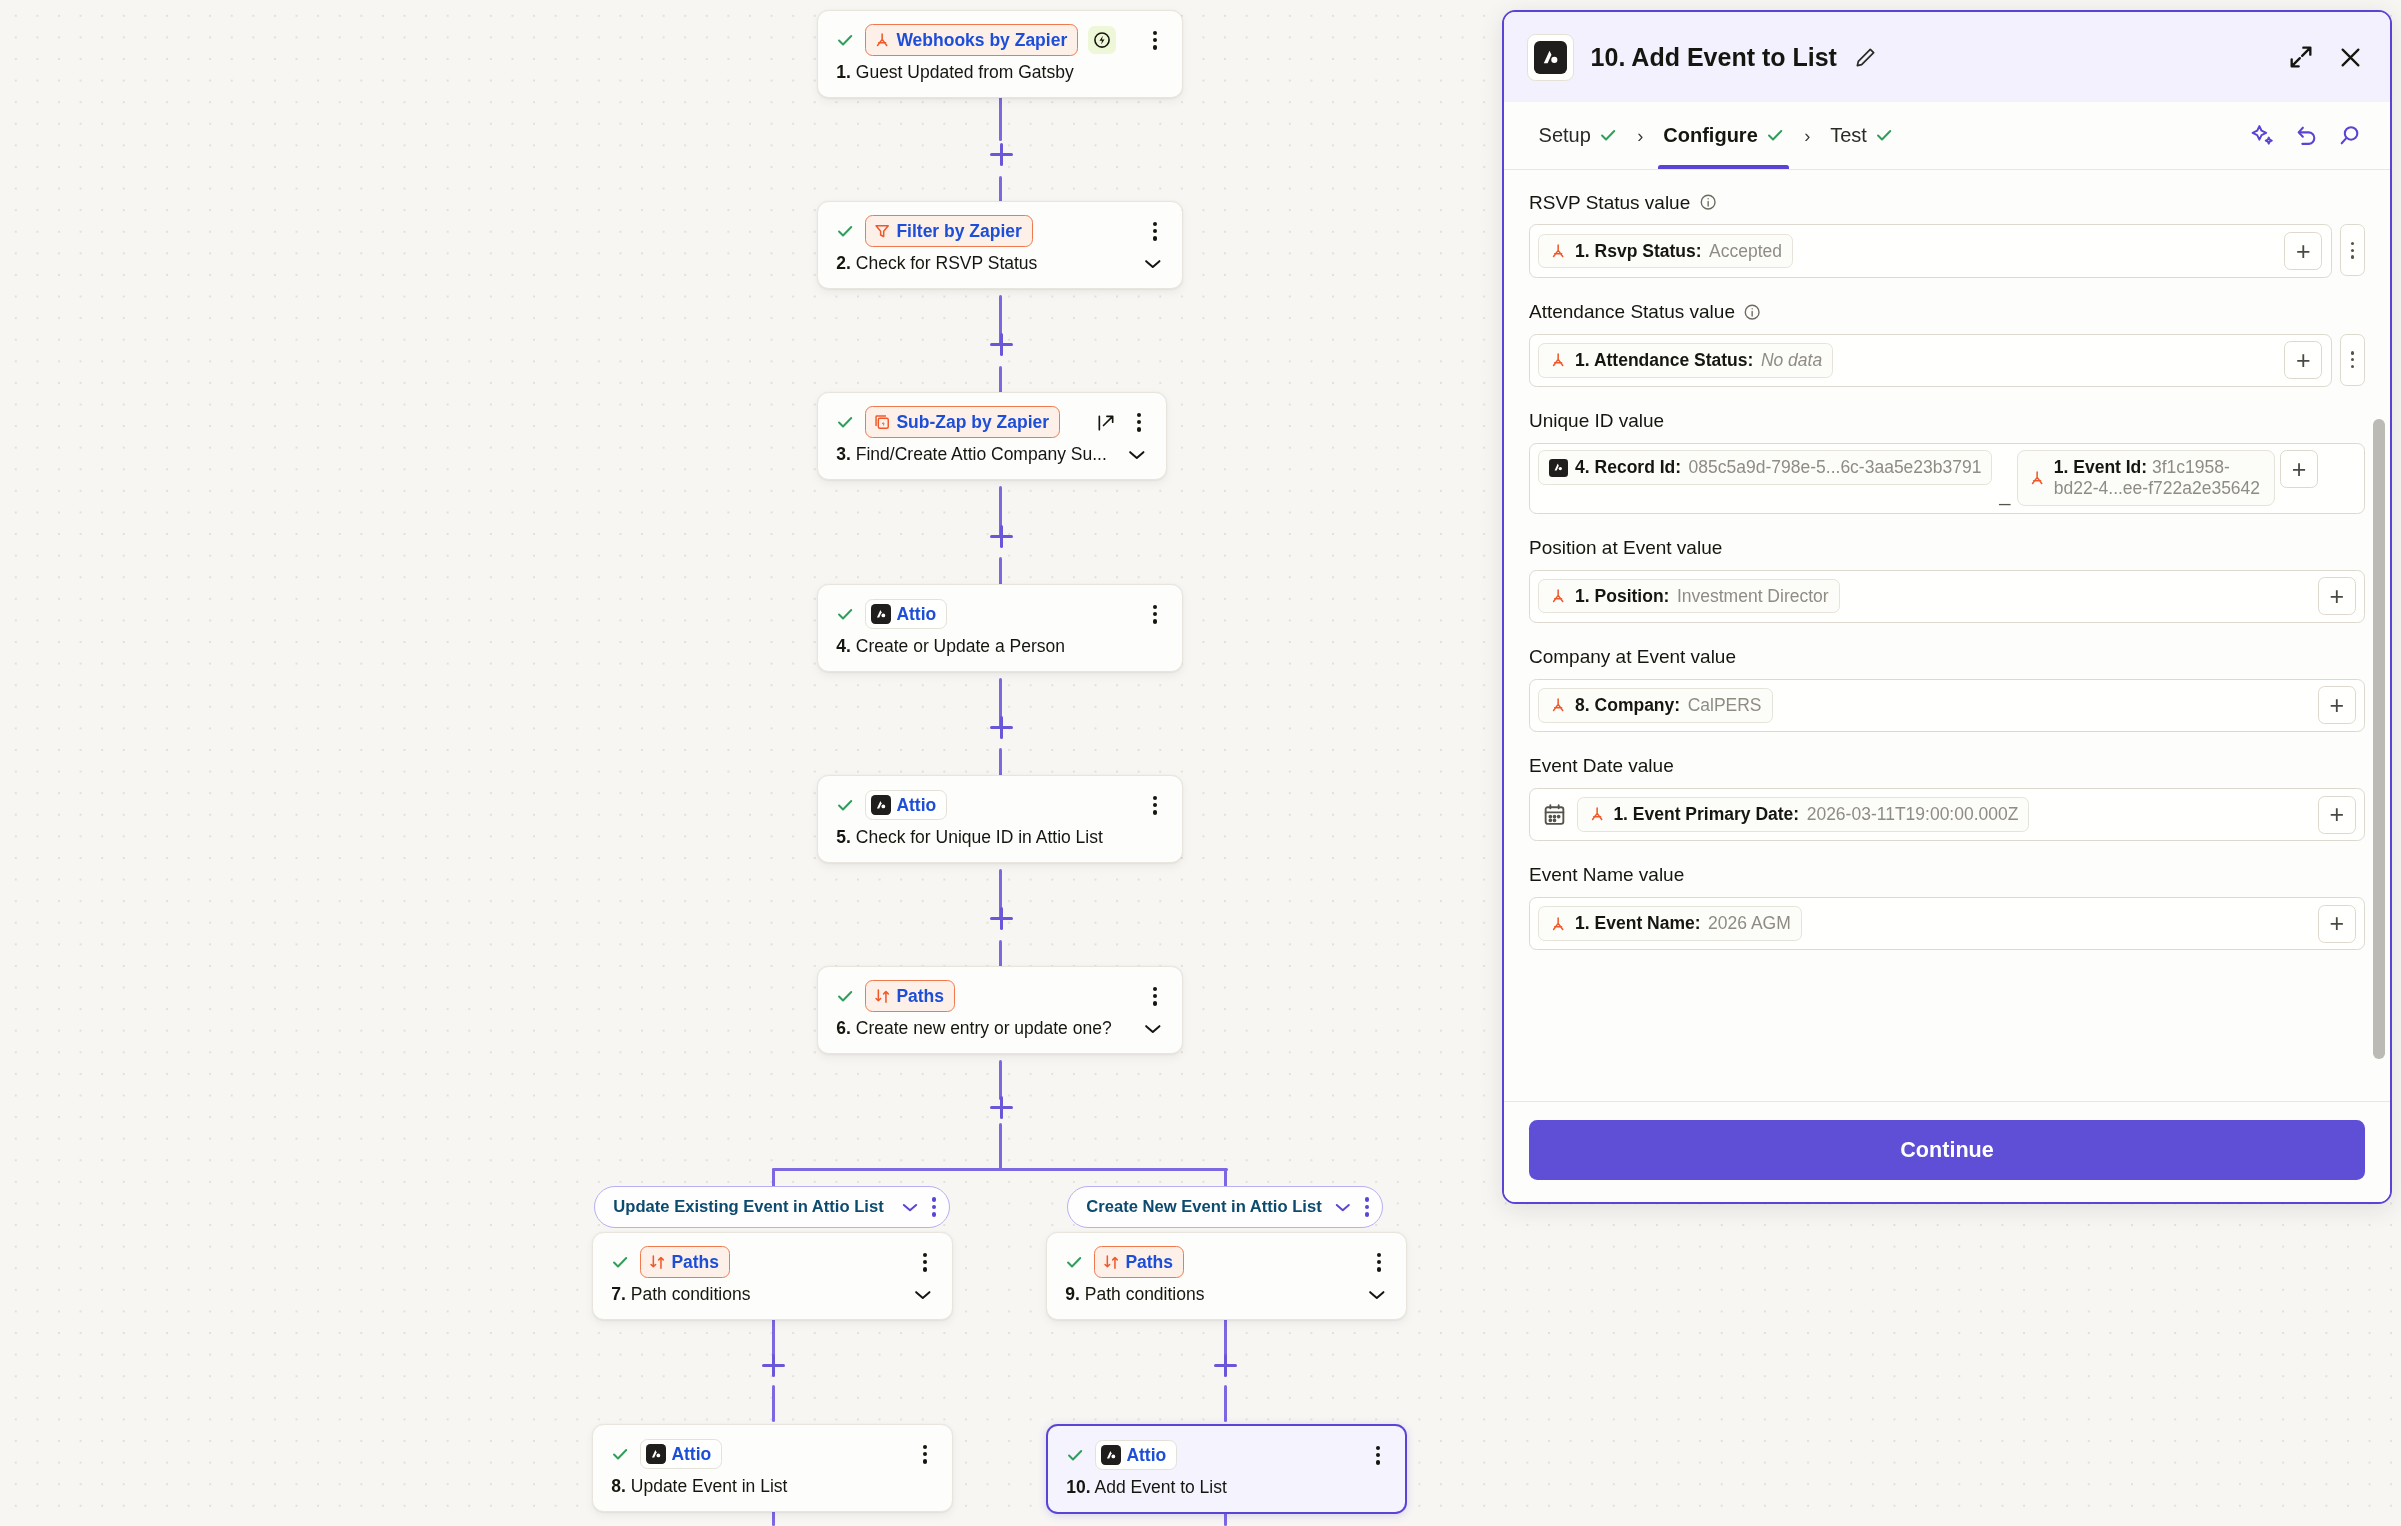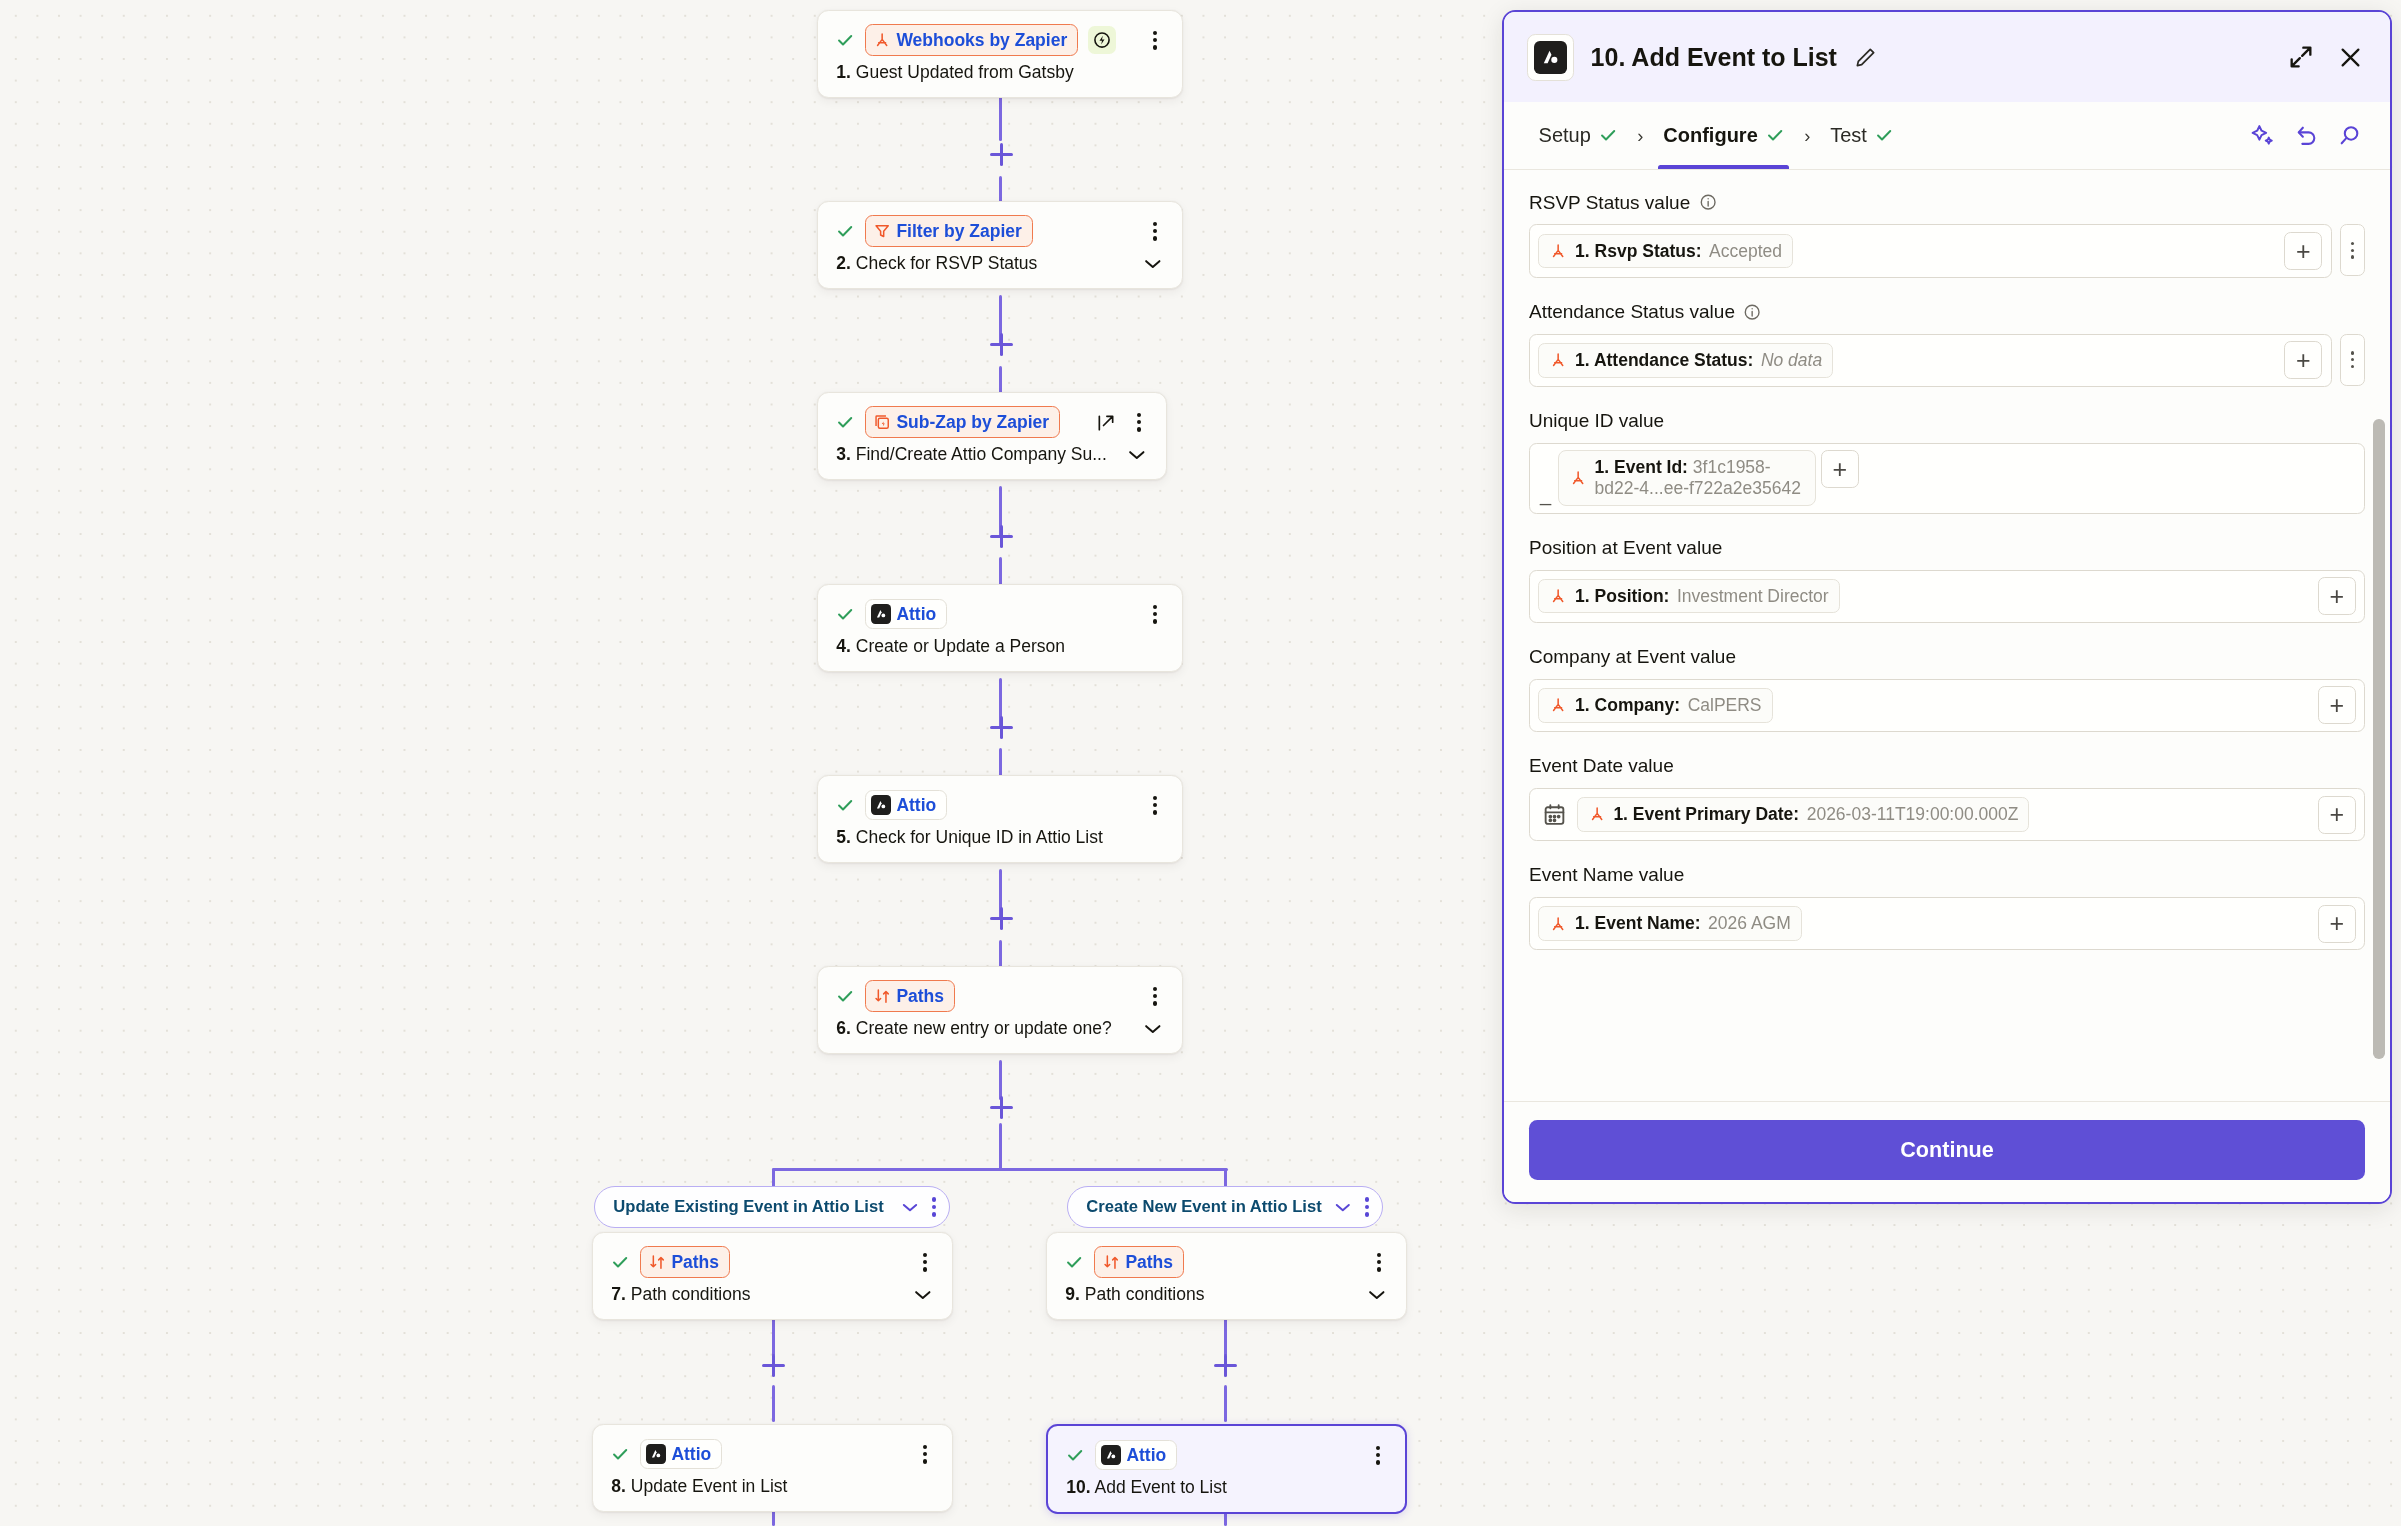--- a/index.html
+++ b/index.html
@@ -692,20 +692,30 @@
               <i></i>
             </span>
         </div>
       </div>
 
       <div class="fld">
         <div class="fld-label">
           <span>Unique ID value</span>
         </div>
         <div class="fld-box" style="align-items:flex-start;">
+          <span class="token">
+            <span class="attio-sq" style="width:18.3px;height:18.3px;border-radius:3.3px;">
+                <svg viewBox="0 0 24 24" width="12.5" height="12.5" fill="#fff">
+                  <path d="M5 18L11 5l2 4-4 9z"></path>
+                  <circle cx="16" cy="14.5" r="3.2"></circle>
+                </svg>
+              </span>
+            <span class="tk-name">4. Record Id:</span>
+            <span class="tk-val">085c5a9d-798e-5...6c-3aa5e23b3791</span>
+          </span>
           <span class="underscore">_</span>
           <span class="token" style="white-space:normal; max-width:258px;border-radius:8px;">
             <svg class="chip-ico" viewBox="0 0 24 24" fill="none" stroke="#f0582a" stroke-width="2" stroke-linecap="round" stroke-linejoin="round">
                 <path d="M12 4v7M12 11l-6 8M12 11l6 8M7.5 15.5h9"></path>
               </svg>
             <span><span class="tk-name">1. Event Id:</span>
             <span class="tk-val">3f1c1958-bd22-4...ee-f722a2e35642</span></span>
           </span>
           <span class="plus-sq" style="margin-left:0;">+</span>
         </div>
@@ -729,21 +739,21 @@
 
       <div class="fld">
         <div class="fld-label">
           <span>Company at Event value</span>
         </div>
         <div class="fld-box">
           <span class="token">
             <svg class="chip-ico" viewBox="0 0 24 24" fill="none" stroke="#f0582a" stroke-width="2" stroke-linecap="round" stroke-linejoin="round">
                 <path d="M12 4v7M12 11l-6 8M12 11l6 8M7.5 15.5h9"></path>
               </svg>
-            <span class="tk-name">1. Company:</span>
+            <span class="tk-name">8. Company:</span>
             <span class="tk-val">CalPERS</span>
           </span>
           <span class="plus-sq">+</span>
         </div>
       </div>
 
       <div class="fld">
         <div class="fld-label">
           <span>Event Date value</span>
         </div>

